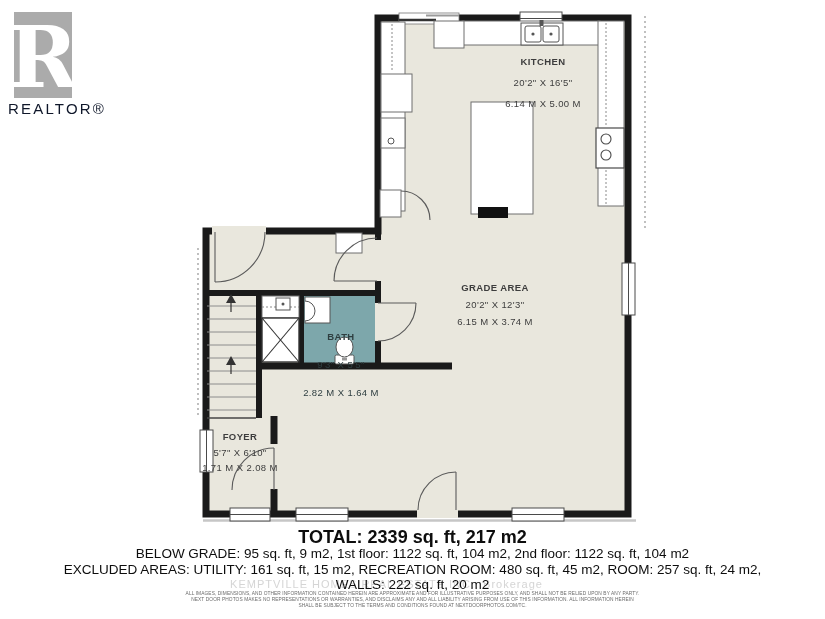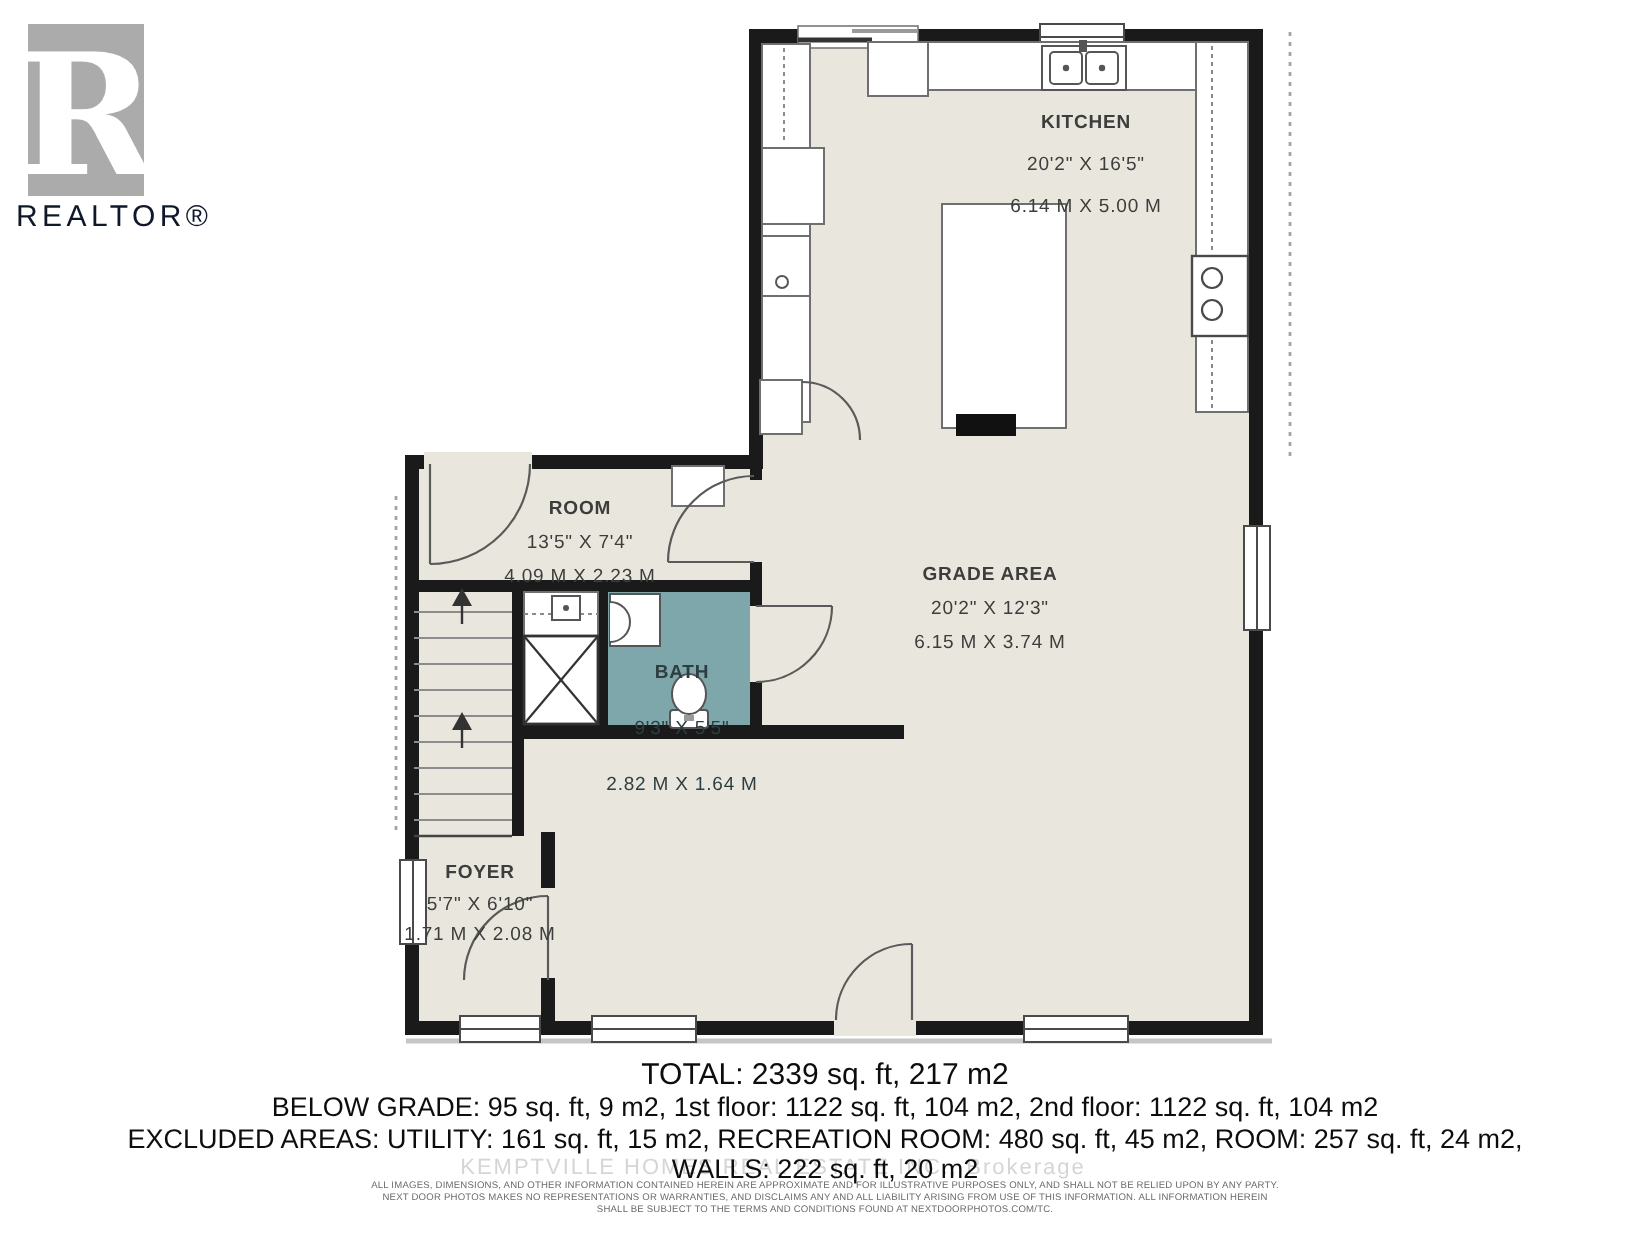--- a/index.html
+++ b/index.html
@@ -9,21 +9,21 @@
   .room-label{position:absolute;transform:translateX(-50%);text-align:center;white-space:nowrap;
               color:#3d3d3d;z-index:3;}
   .room-label span{display:block;font-size:9.5px;line-height:17px;letter-spacing:.4px;}
   .room-label .rname{font-weight:700;}
   .room-label.kitchen span{line-height:21px;}
   .room-label.bath span{line-height:16px;color:#2e3e40;margin-top:12px;}
   .room-label.foyer span{line-height:15.5px;}
   .brand-text{position:absolute;left:8px;top:100px;width:100px;color:#0f172a;font-size:15px;
               letter-spacing:2.2px;z-index:3;}
   .summary{position:absolute;left:0;top:529px;width:825px;text-align:center;color:#0d0d0d;z-index:2;}
-  .summary .total{font-size:15px;font-weight:400;line-height:17px;text-align:center;}
+  .summary .total{font-size:18px;font-weight:700;line-height:17px;text-align:center;}
   .summary .sline{font-size:13.5px;line-height:15.5px;}
   .watermark{position:absolute;left:0;top:576px;width:773px;text-align:center;
              font-size:11px;line-height:16px;letter-spacing:1px;color:rgba(195,195,195,.7);z-index:1;}
   .disclaimer{position:absolute;left:0;top:591px;width:825px;text-align:center;color:#6b6b6b;z-index:2;}
   .disclaimer span{display:block;font-size:4.8px;line-height:5.8px;letter-spacing:.1px;}
 </style>
 </head>
 <body>
 
 <div class="stage">
@@ -202,25 +202,20 @@
   <div class="room-label kitchen" style="left:503px;top:51px;margin-left:40px;">
     <span class="rname">KITCHEN</span>
     <span>20'2" X 16'5"</span>
     <span>6.14 M X 5.00 M</span>
   </div>
   <div class="room-label" style="left:495px;top:279px;">
     <span class="rname">GRADE AREA</span>
     <span>20'2" X 12'3"</span>
     <span>6.15 M X 3.74 M</span>
   </div>
-  <div class="room-label" style="left:290px;top:246px;">
-    <span class="rname">ROOM</span>
-    <span>13'5" X 7'4"</span>
-    <span>4.09 M X 2.23 M</span>
-  </div>
   <div class="room-label bath" style="left:341px;top:317px;">
     <span class="rname">BATH</span>
     <span>9'3" X 5'5"</span>
     <span>2.82 M X 1.64 M</span>
   </div>
   <div class="room-label foyer" style="left:240px;top:429px;">
     <span class="rname">FOYER</span>
     <span>5'7" X 6'10"</span>
     <span>1.71 M X 2.08 M</span>
   </div>

